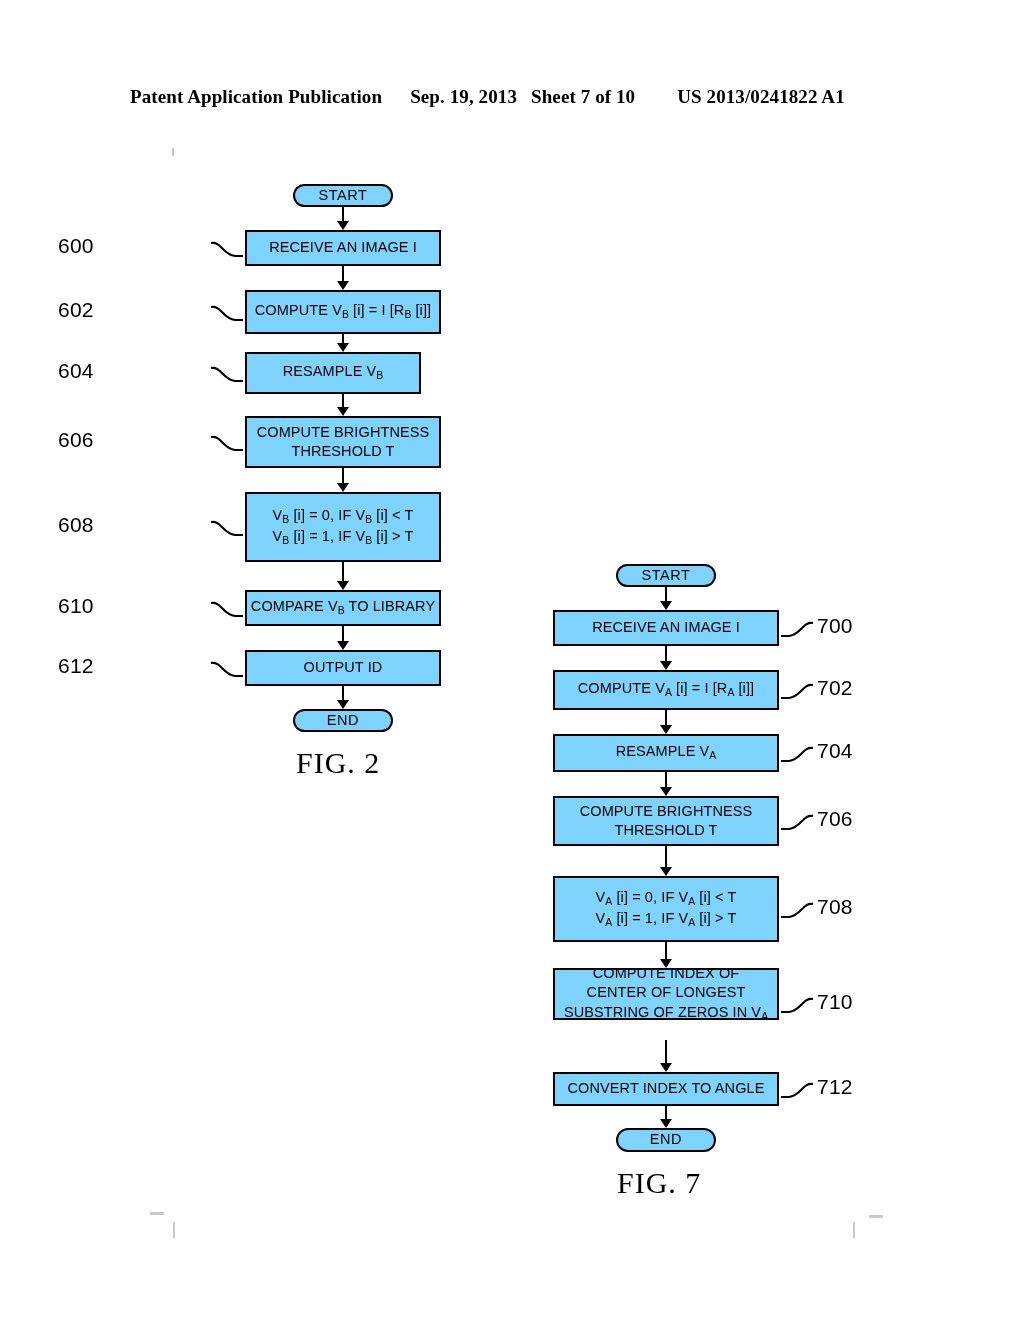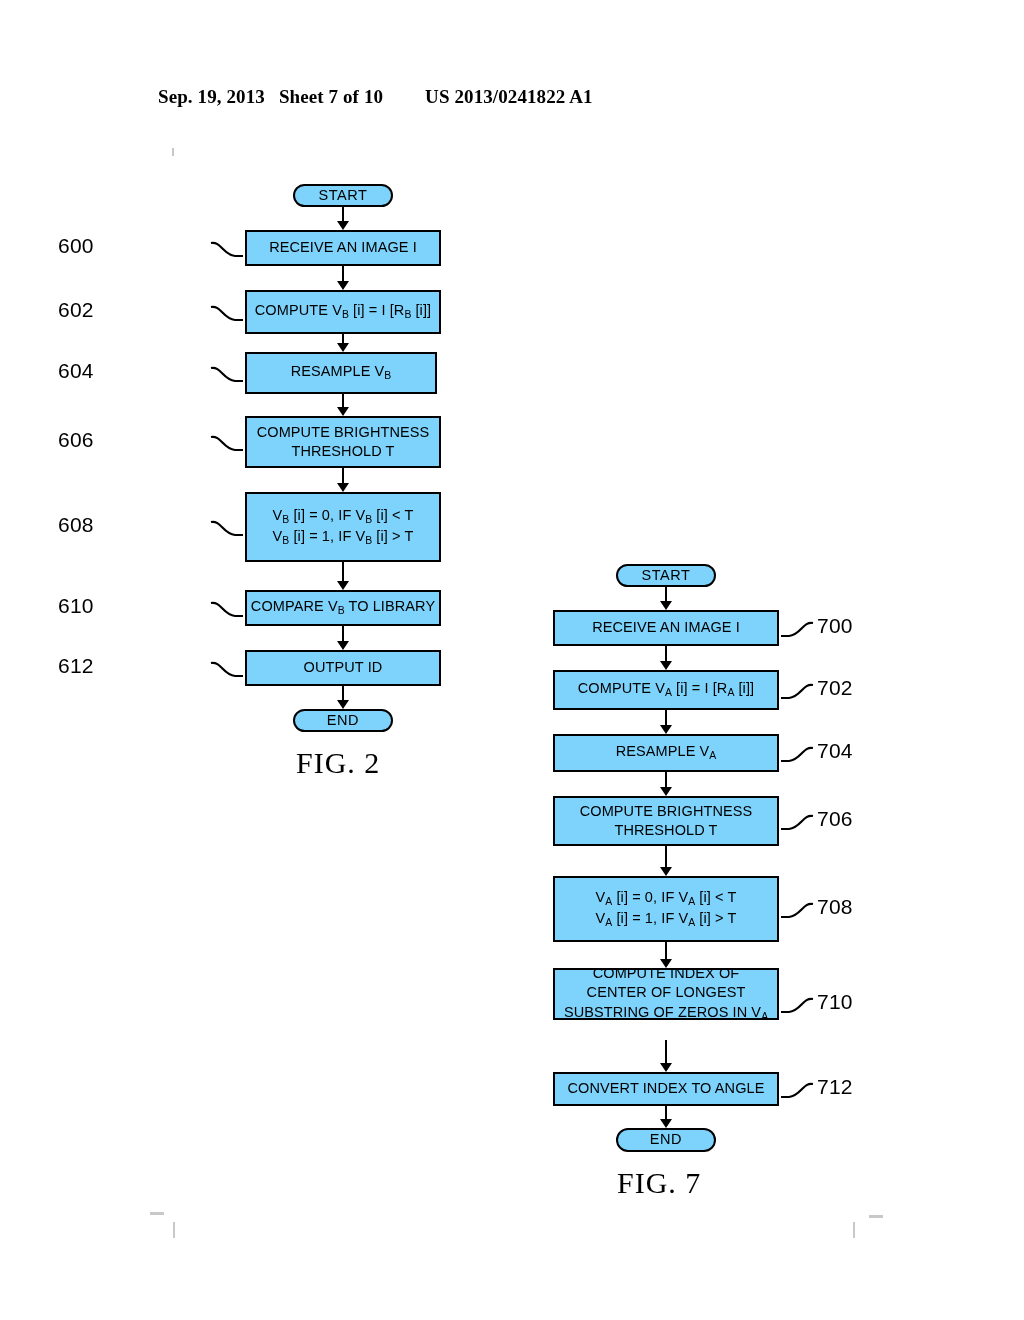--- a/index.html
+++ b/index.html
@@ -107,20 +107,21 @@
     font-size: 0.72em;
     vertical-align: -0.32em;
     letter-spacing: 0;
   }
   .nline { display: block; }
 </style>
 </head>
 <body>
 
 <div class="page-header">
+  <span class="hdr-pub">Patent Application Publication</span>
   <span class="hdr-date">Sep. 19, 2013</span>
   <span class="hdr-sheet">Sheet 7 of 10</span>
   <span class="hdr-num">US 2013/0241822 A1</span>
 </div>
 
 <div class="reg reg-tl-tick"></div>
 <div class="reg reg-bl-h"></div>
 <div class="reg reg-bl-v"></div>
 <div class="reg reg-br-h"></div>
 <div class="reg reg-br-v"></div>
@@ -136,21 +137,21 @@
     <svg width="34" height="26" class="leader" style="left: 209px; top: 237px;">
       <path d="M 2 6 C 12 4, 14 18, 26 19 L 34 19" stroke="#000" stroke-width="2.2" fill="none"></path>
     </svg>
     <div class="node" style="left: 245px; top: 290px; width: 196px; height: 44px;">
       <span class="nline">COMPUTE V<sub>B</sub> [i] = I [R<sub>B</sub> [i]]</span>
     </div>
     <div class="ref" style="left: 58px; top: 298px;">602</div>
     <svg width="34" height="26" class="leader" style="left: 209px; top: 301px;">
       <path d="M 2 6 C 12 4, 14 18, 26 19 L 34 19" stroke="#000" stroke-width="2.2" fill="none"></path>
     </svg>
-    <div class="node" style="left: 245px; top: 352px; width: 192px; height: 42px;">
+    <div class="node" style="left: 245px; top: 352px; width: 176px; height: 42px;">
       <span class="nline">RESAMPLE V<sub>B</sub></span>
     </div>
     <div class="ref" style="left: 58px; top: 359px;">604</div>
     <svg width="34" height="26" class="leader" style="left: 209px; top: 362px;">
       <path d="M 2 6 C 12 4, 14 18, 26 19 L 34 19" stroke="#000" stroke-width="2.2" fill="none"></path>
     </svg>
     <div class="node" style="left: 245px; top: 416px; width: 196px; height: 52px;">
       <span class="nline">COMPUTE BRIGHTNESS</span>
       <span class="nline">THRESHOLD T</span>
     </div>

